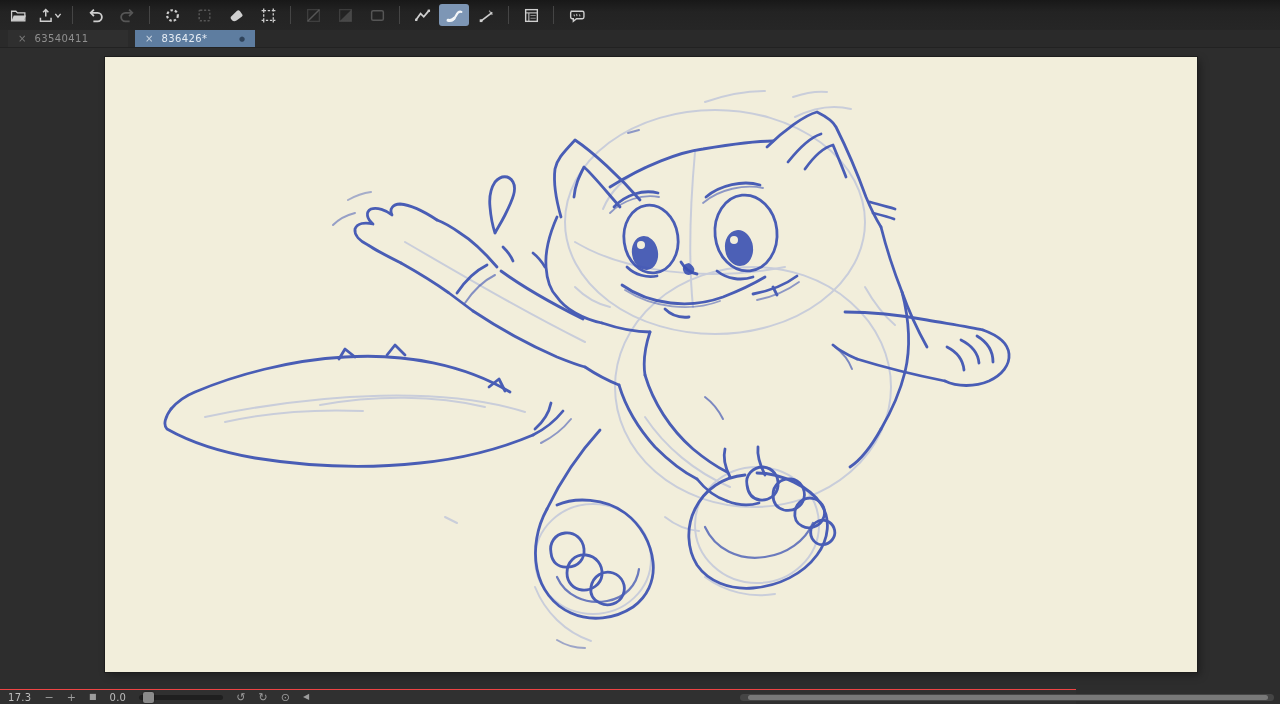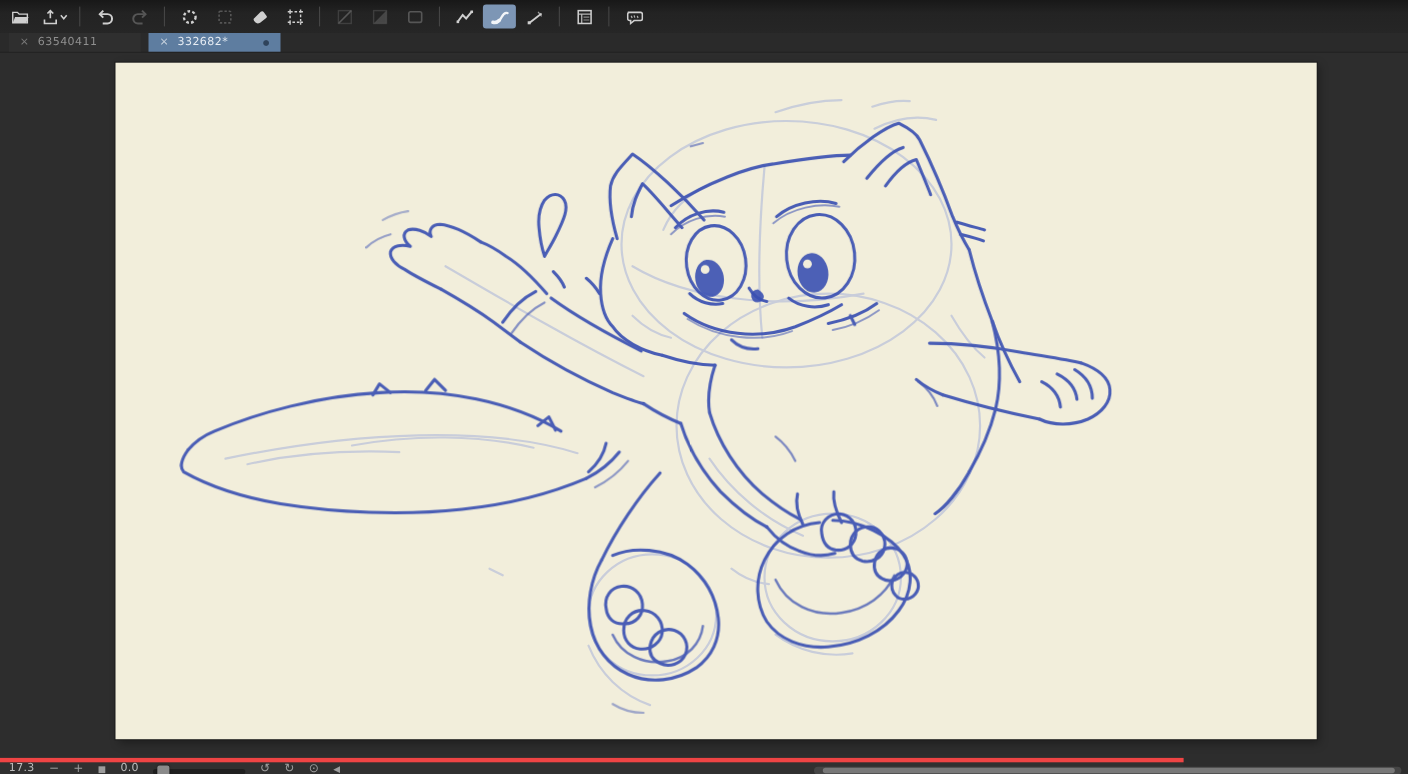--- a/index.html
+++ b/index.html
@@ -31,21 +31,21 @@
   .tab .tdot{font-size:7px;color:rgba(10,20,35,.55);}
 
   
   #canvas{position:absolute;left:105px;top:57px;width:1092px;height:615px;
     background:var(--canvas-bg,#f2eedb);
     box-shadow:0 0 0 1px #1d1d1d,3px 3px 8px rgba(0,0,0,.35);}
   #canvas svg{position:absolute;left:0;top:0;width:100%;height:100%;}
 
   
   #statusbar{position:absolute;left:0;top:689px;width:1076px;height:15px;background:#303030;
-    border-top:4px solid #ef4444;display:flex;align-items:flex-end;gap:13px;
+    border-top:1px solid #ef4444;display:flex;align-items:center;gap:13px;
     padding-left:8px;box-sizing:border-box;color:#a9a9a9;font-size:10px;}
   #statusbar .sval{color:#bdbdbd;letter-spacing:.3px;}
   #statusbar .sbtn{color:#9c9c9c;font-size:11px;line-height:1;}
   #statusbar .sq{font-size:8px;}
   .slider{position:relative;width:84px;height:5px;background:#1f1f1f;border-radius:3px;flex:0 0 auto;}
   .slider .thumb{position:absolute;left:4px;top:-3px;width:11px;height:11px;border-radius:2px;
     background:#8a8a8a;box-shadow:0 0 2px rgba(0,0,0,.6);}
   .hscroll{position:absolute;left:740px;top:4px;width:534px;height:7px;background:#454545;
     border-radius:4px;}
   .hscroll .hthumb{position:absolute;left:8px;top:1px;width:520px;height:5px;background:#787878;
@@ -160,21 +160,21 @@
       </span>
     </div>
 
   <div id="tabbar">
       <div class="tab">
         <span class="tclose">×</span>
         <span class="tlabel">63540411</span>
       </div>
       <div class="tab active">
         <span class="tclose">×</span>
-        <span class="tlabel">332682*</span>
+        <span class="tlabel">836426*</span>
         <span class="tdot">●</span>
       </div>
     </div>
 
   <div id="canvas">
     <svg viewBox="0 0 1092 615" xmlns="http://www.w3.org/2000/svg">
 
       <g stroke="var(--ink-light,#98a6d9)" fill="none" stroke-width="2" opacity="0.45" stroke-linecap="round">
         <ellipse cx="610" cy="165" rx="150" ry="112"></ellipse>
         <ellipse cx="648" cy="330" rx="138" ry="120"></ellipse>

